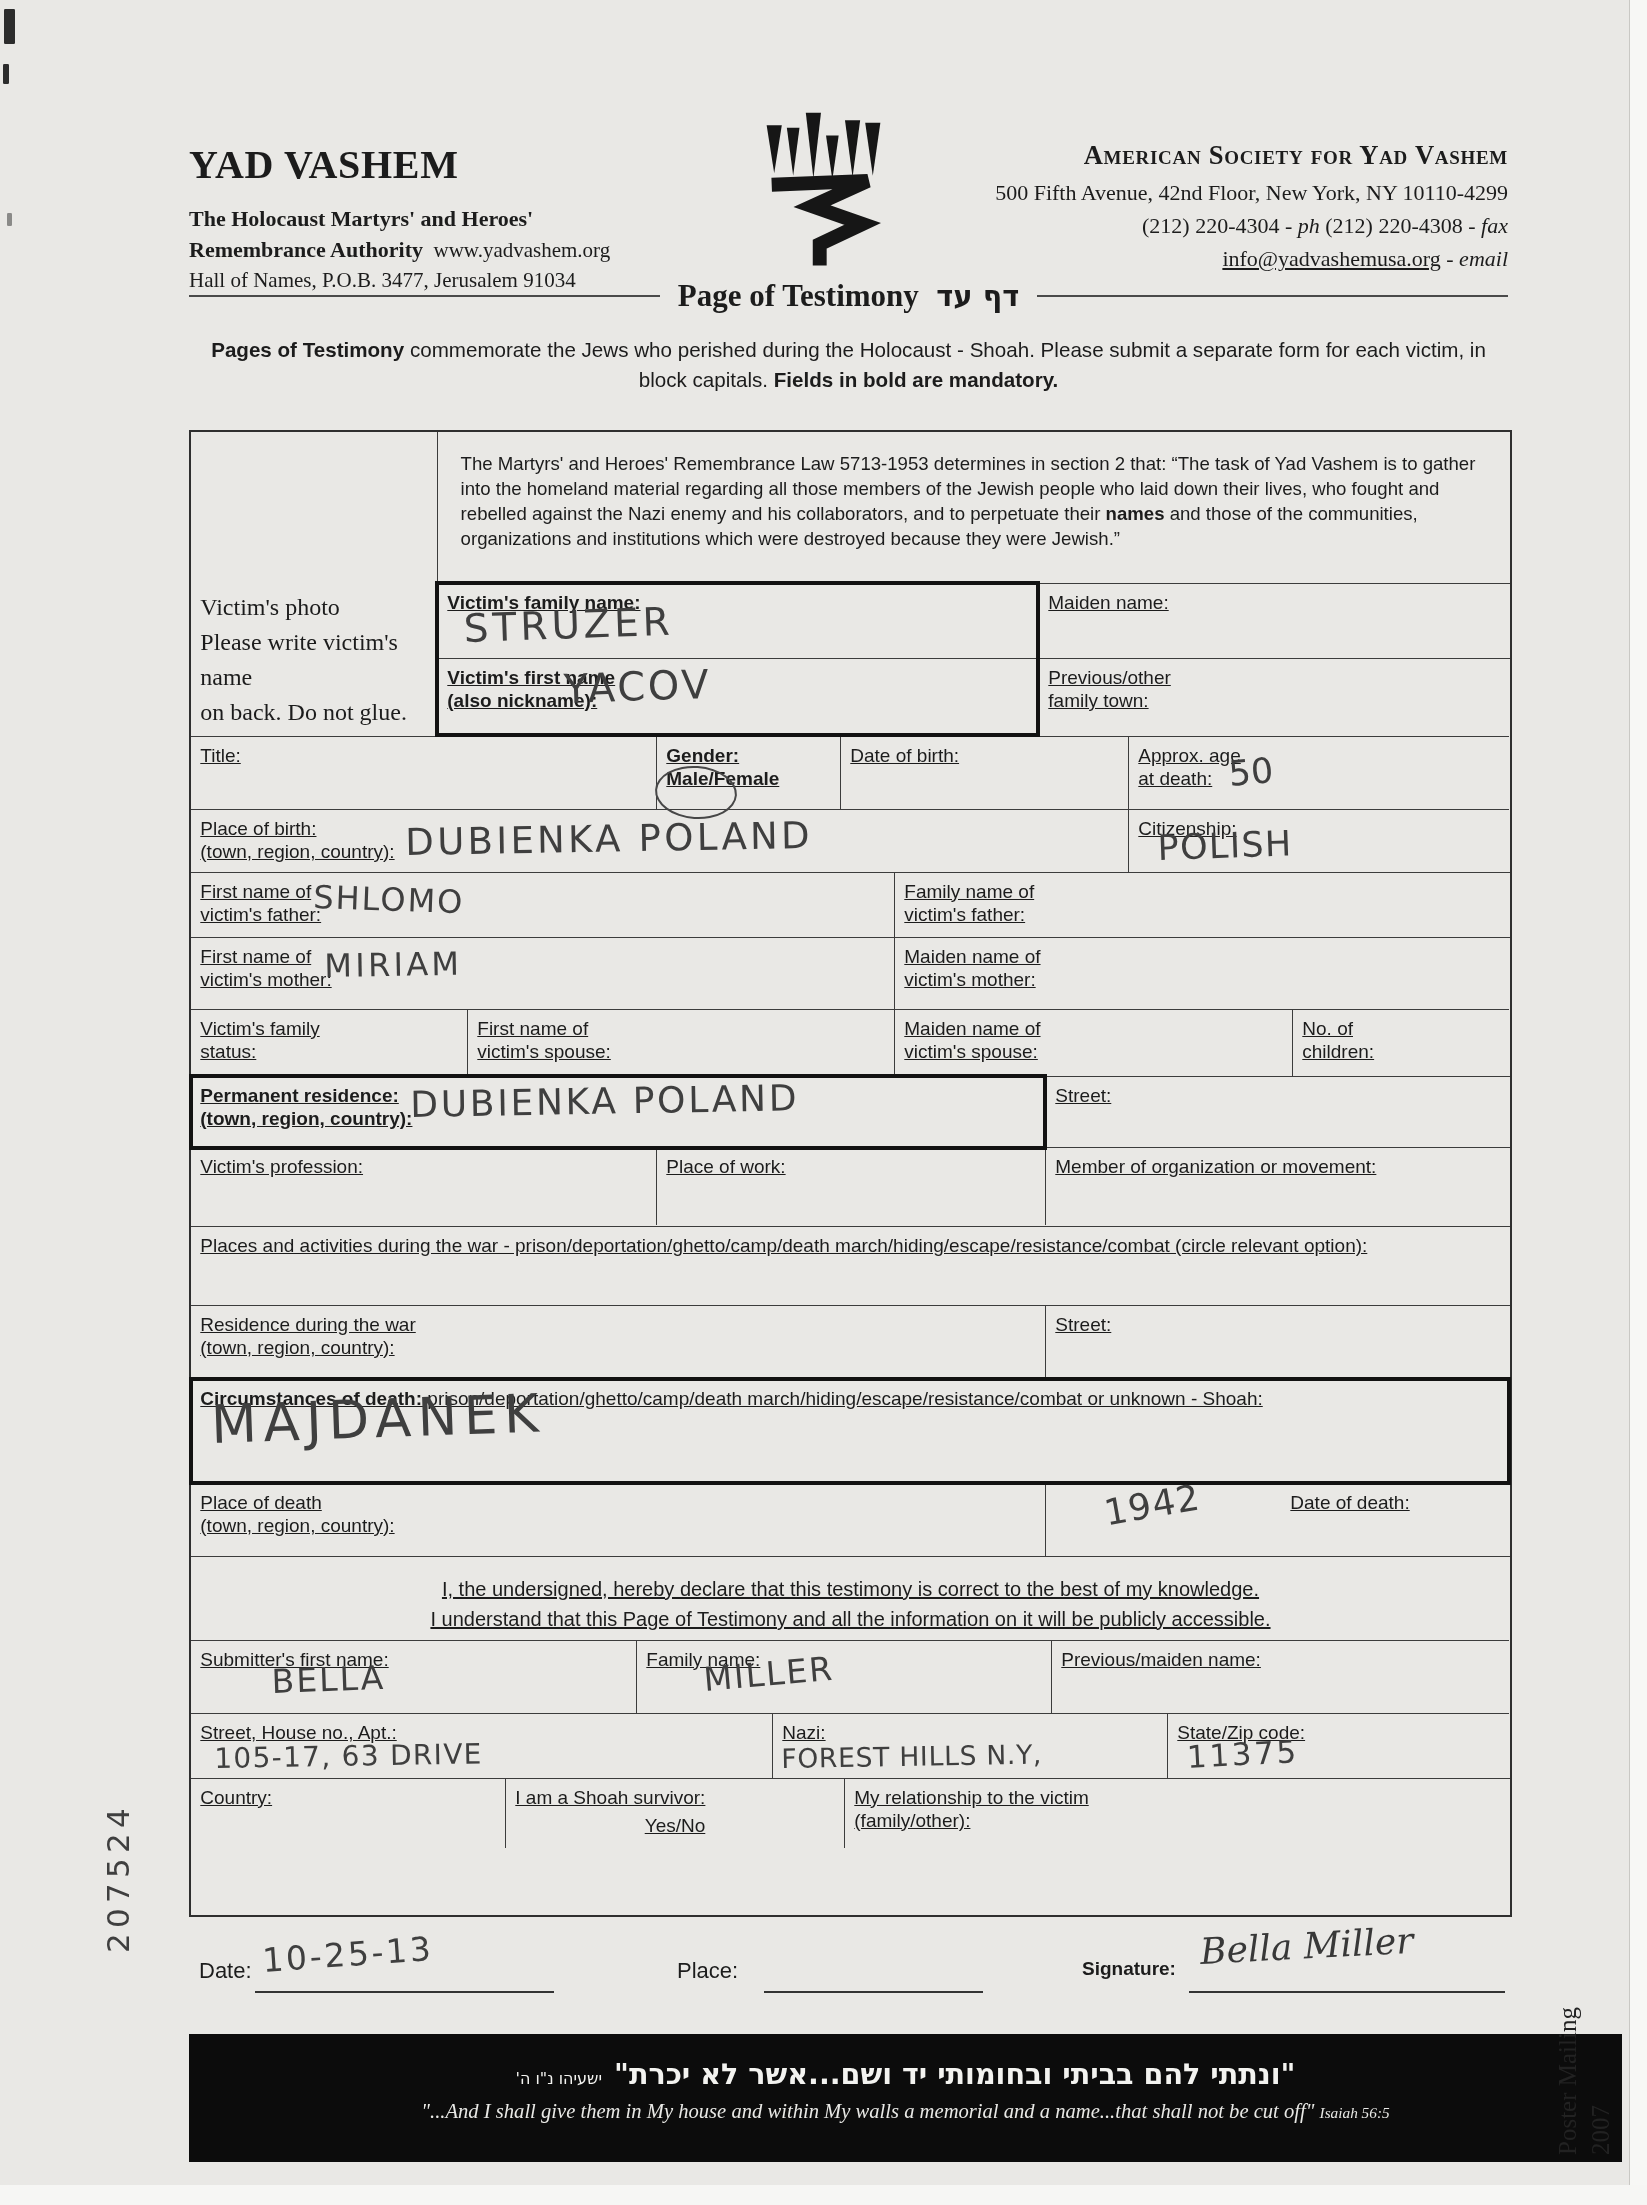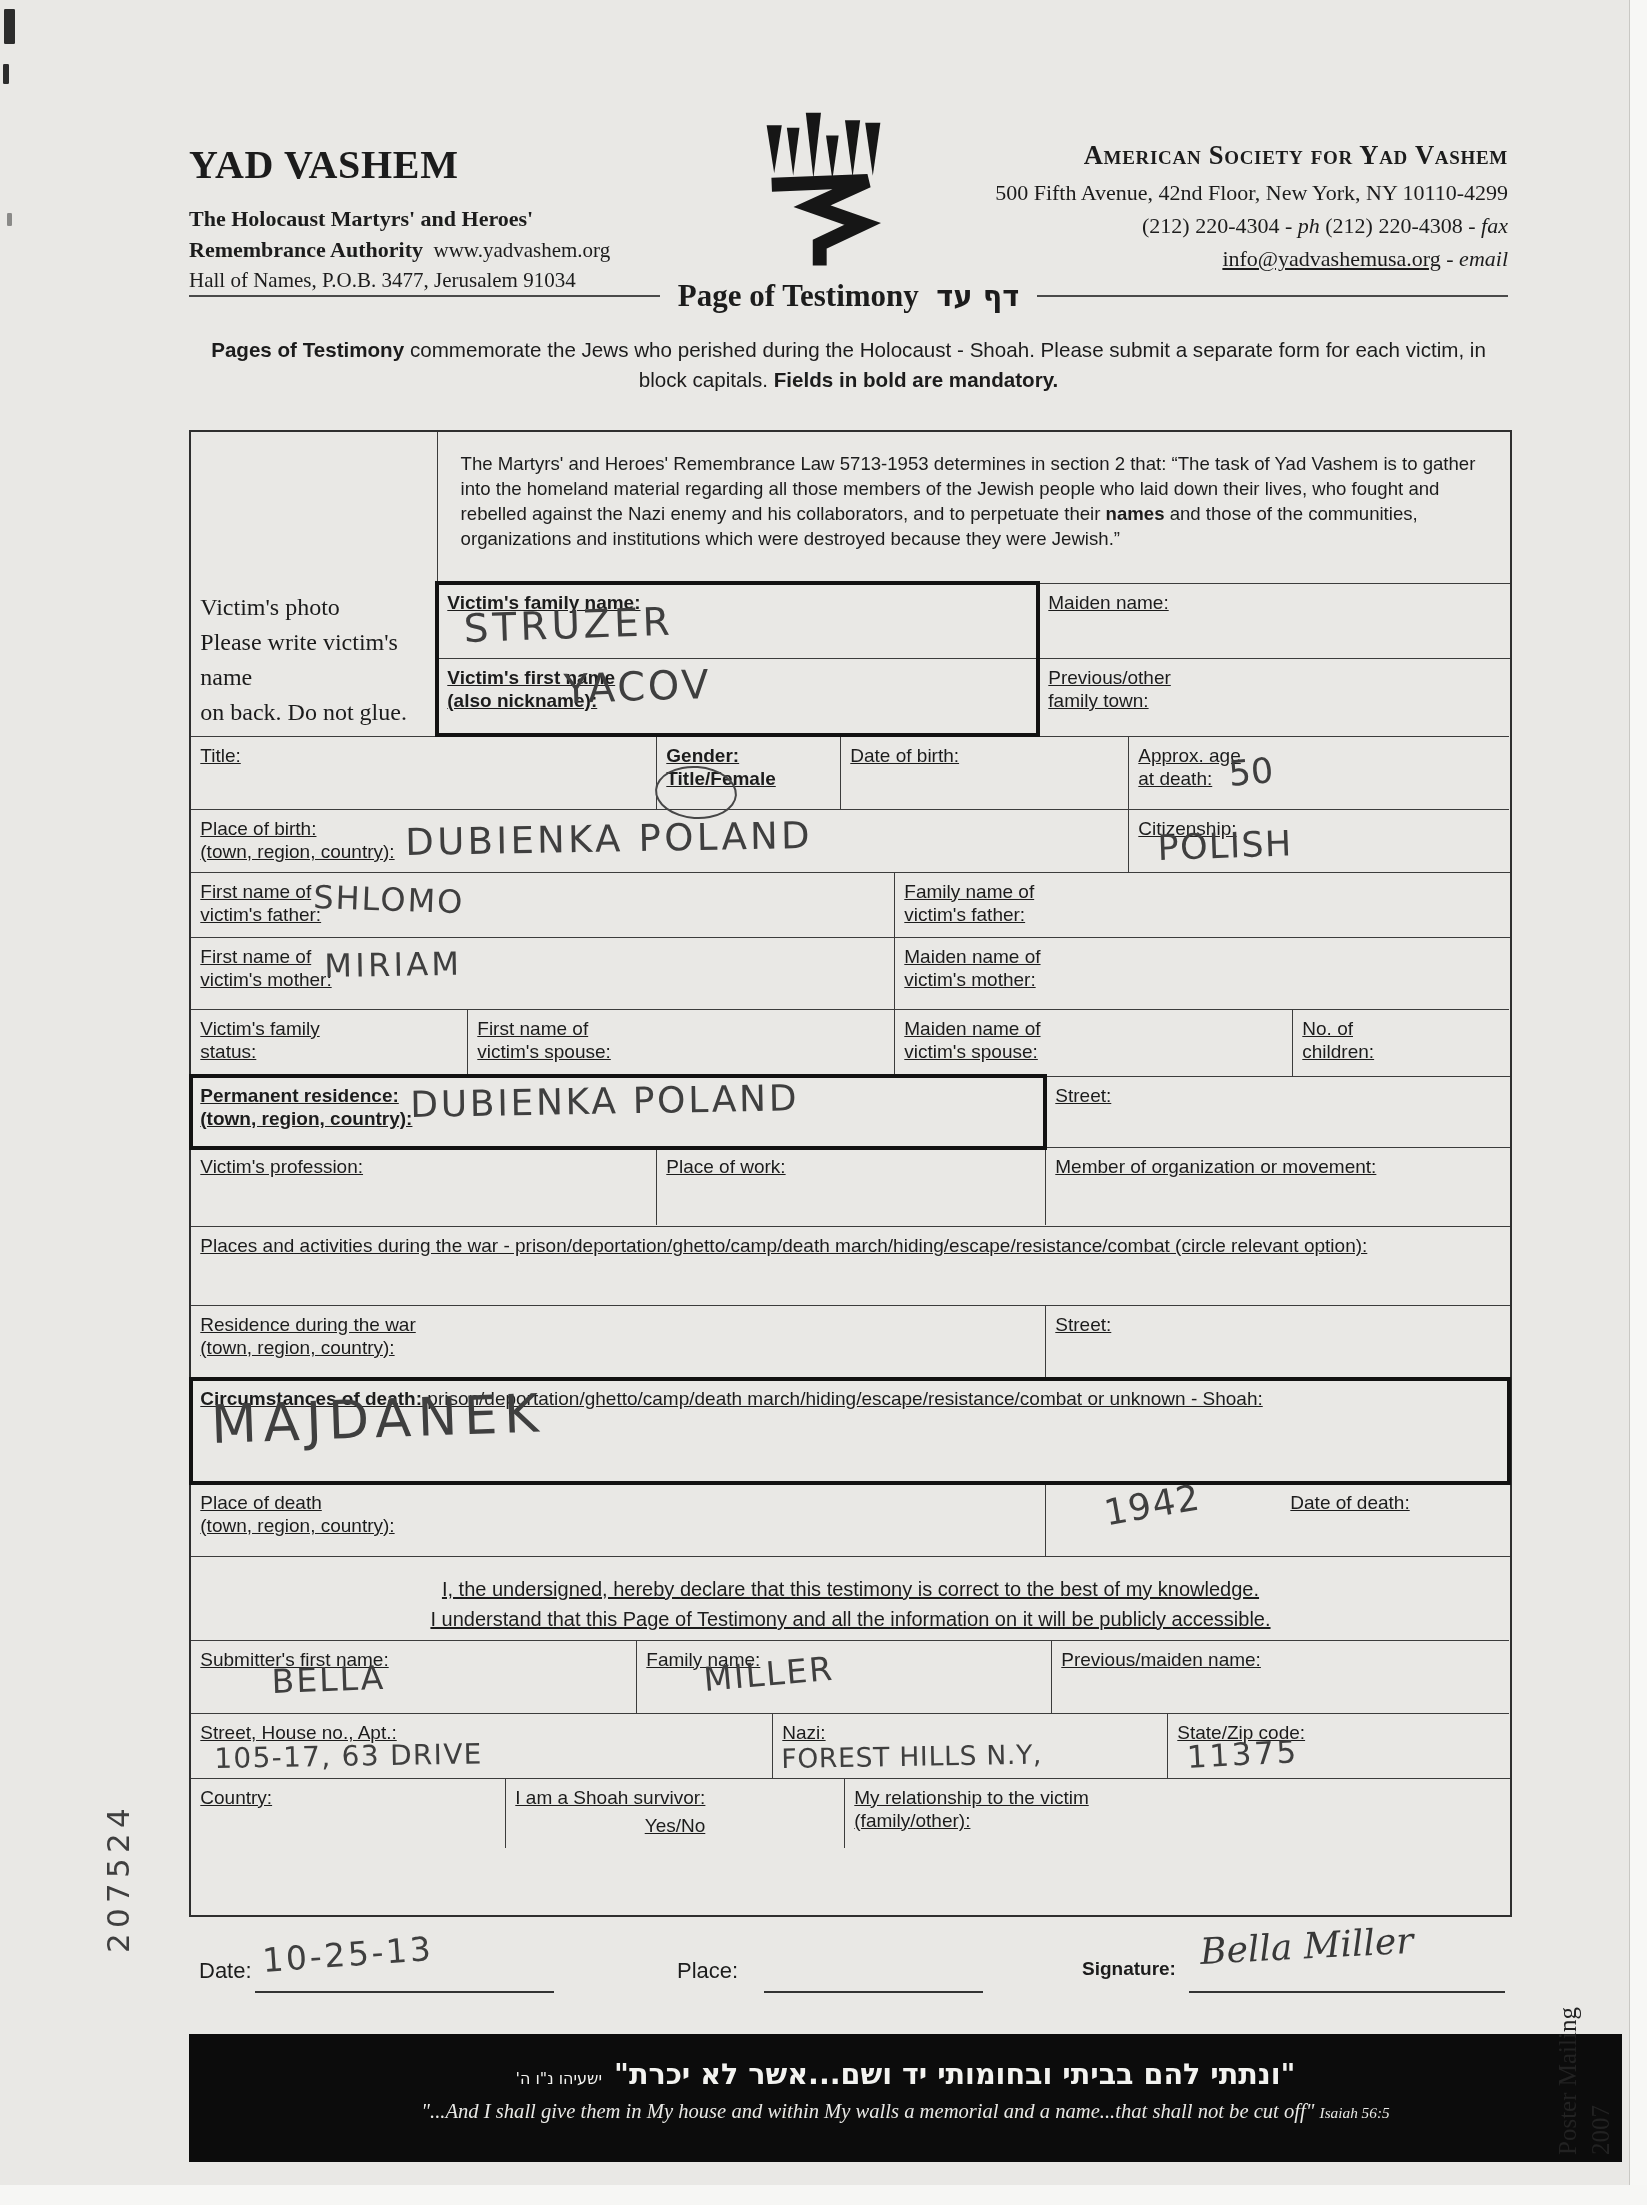--- a/index.html
+++ b/index.html
@@ -120,21 +120,21 @@
   <div class="cell bt bl" style="left:847px;top:226px;width:472px;height:78px;">
     <div class="lbl">Previous/other
 family town:</div>
   </div>
 
   <div class="cell bt" style="left:0;top:304px;width:465px;height:73px;">
     <div class="lbl">Title:</div>
   </div>
   <div class="cell bt bl" style="left:465px;top:304px;width:184px;height:73px;">
     <div class="lbl b">Gender:
-Title/Female</div>
+Male/Female</div>
   </div>
   <div class="cell bt bl" style="left:649px;top:304px;width:288px;height:73px;">
     <div class="lbl">Date of birth:</div>
   </div>
   <div class="cell bt bl" style="left:937px;top:304px;width:381px;height:73px;">
     <div class="lbl">Approx. age
 at death:</div>
   </div>
 
   <div class="cell bt" style="left:0;top:377px;width:937px;height:63px;">

